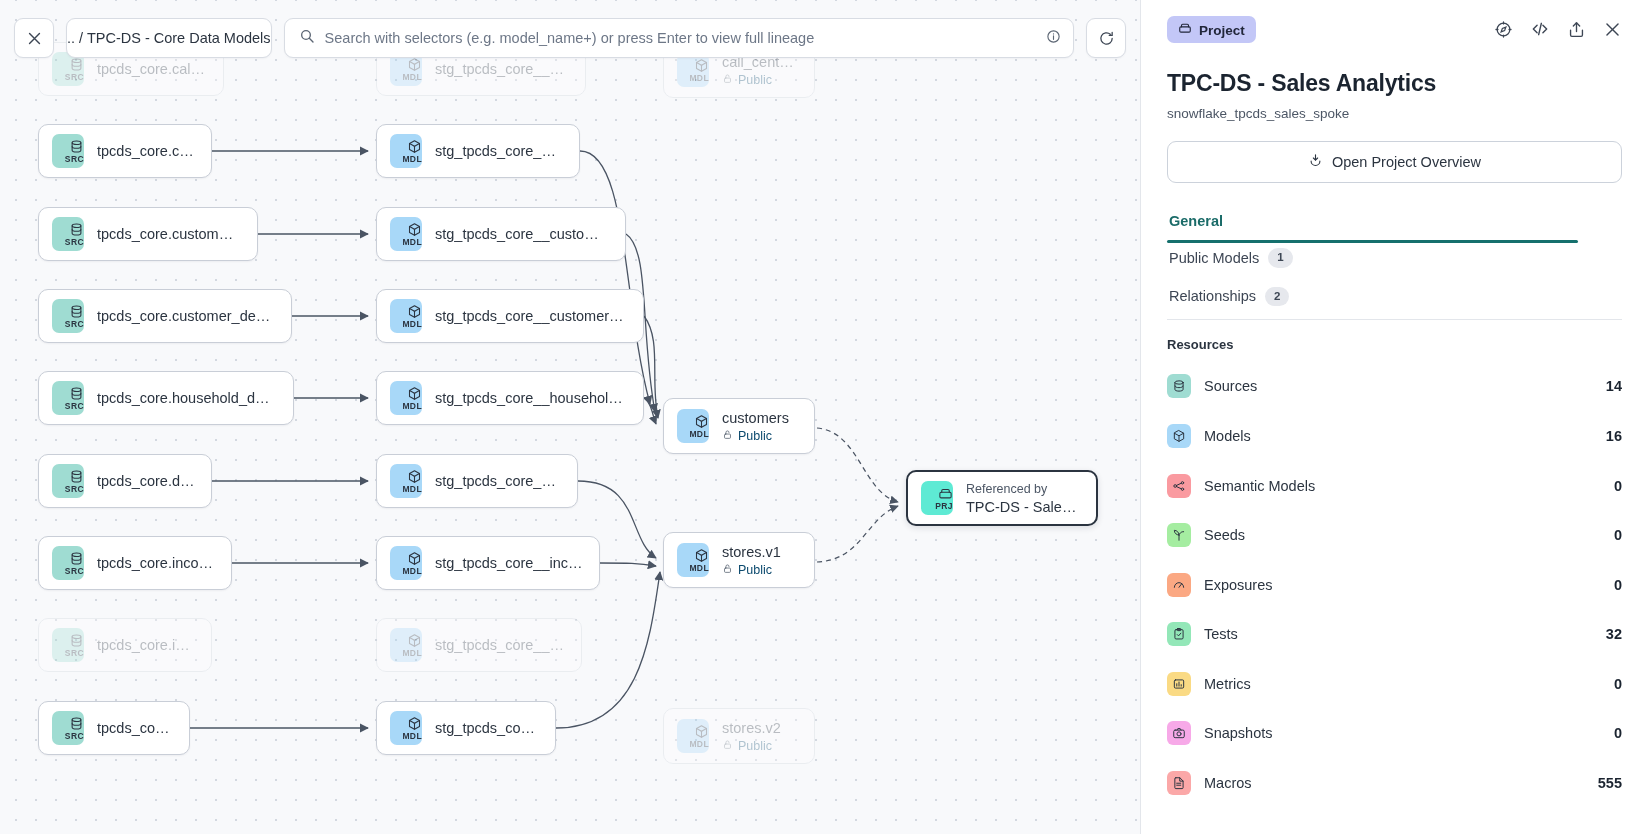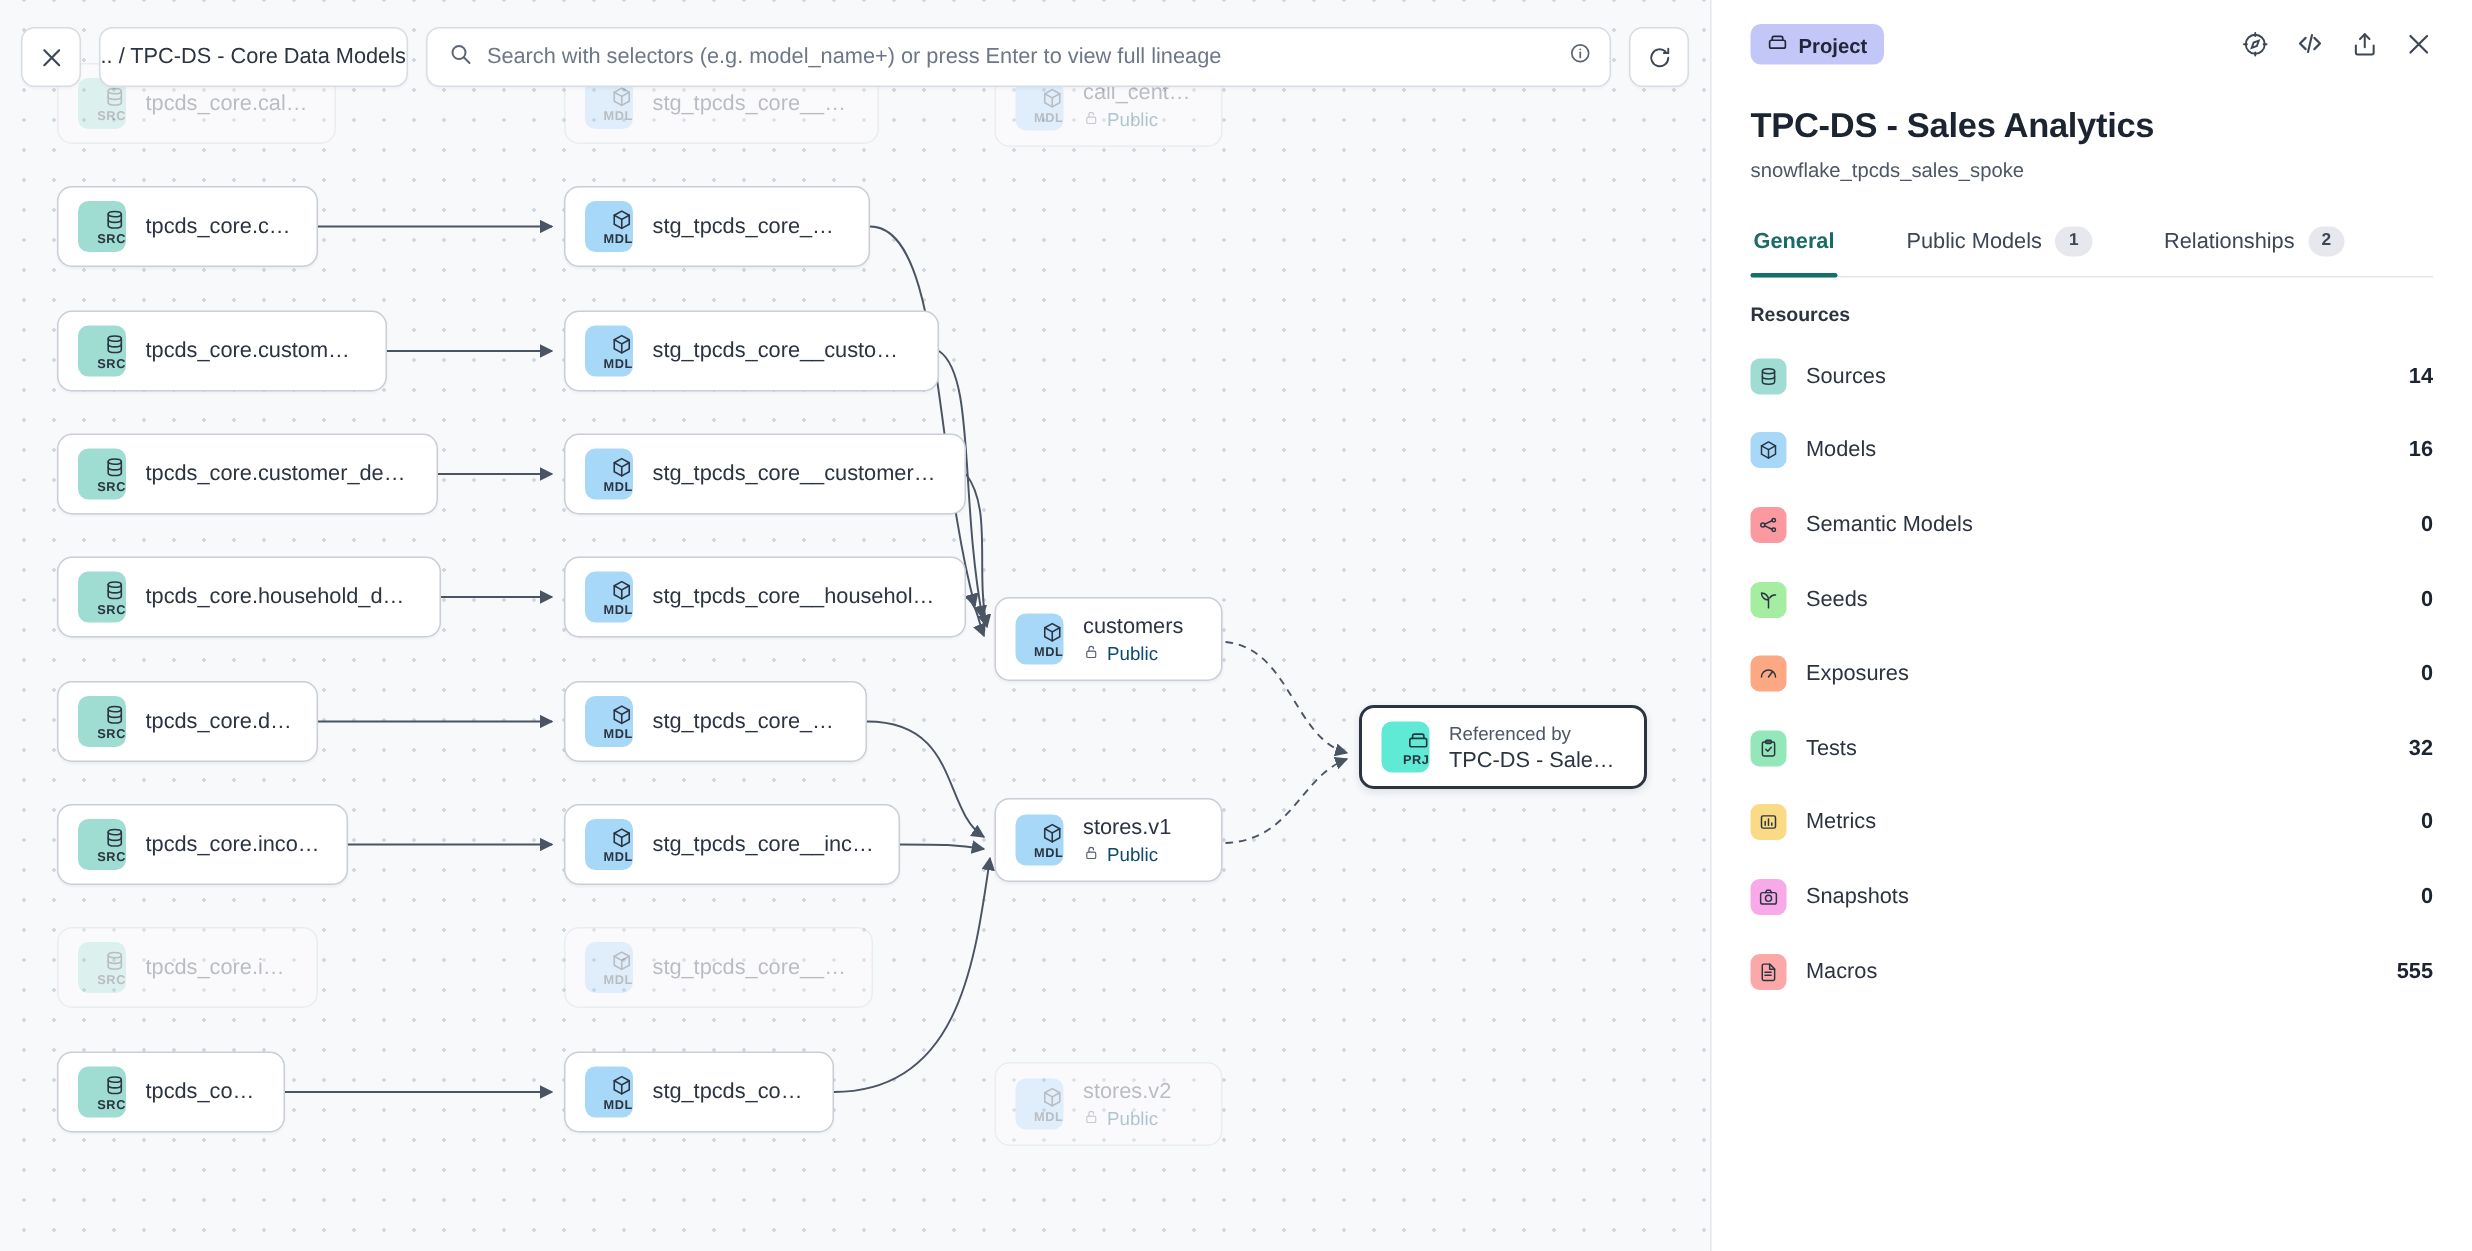--- a/index.html
+++ b/index.html
@@ -103,21 +103,21 @@
   #panel-icons .pi { cursor: pointer; display: flex; }
   #proj-title { margin-top: 26px; font-size: 23px; font-weight: 700; color: #1b2430; letter-spacing: -.2px; }
   #proj-sub { margin-top: 9px; font-size: 13.5px; color: #4c5665; }
   #overview-btn {
     margin-top: 20px; width: 100%; height: 42px;
     background: #fff; border: 1px solid #ccd2db; border-radius: 9px;
     display: flex; align-items: center; justify-content: center; gap: 9px;
     font-size: 14.5px; color: #2b3440; cursor: pointer;
     font-family: "Liberation Sans", sans-serif;
   }
-  #tabs { margin-top: 24px; display: flex; gap: 0; border-bottom: 1px solid #e3e6eb; }
+  #tabs { margin-top: 24px; display: flex; gap: 0; border-bottom: 1px solid #e3e6eb; flex-direction: column; }
   .tab {
     display: flex; align-items: center; gap: 9px;
     padding: 6px 2px 13px 2px; margin-right: 44px;
     font-size: 14.5px; color: #3d4654; cursor: pointer; position: relative;
   }
   .tab.active { color: #1a6b68; font-weight: 700; }
   .tab.active::after {
     content: ""; position: absolute; left: 0; right: 0; bottom: -1px; height: 3px;
     background: #15706d; border-radius: 2px;
   }
@@ -538,20 +538,30 @@
           <svg width="19" height="19" viewBox="0 0 24 24" fill="none" stroke="currentColor" stroke-width="1.8" stroke-linecap="round">
               <path d="M5 5 L19 19 M19 5 L5 19"></path>
             </svg>
         </span>
       </div>
     </div>
 
     <h1 id="proj-title">TPC-DS - Sales Analytics</h1>
     <div id="proj-sub">snowflake_tpcds_sales_spoke</div>
 
+    <button id="overview-btn">
+      <span>
+        <svg width="15" height="15" viewBox="0 0 24 24" fill="none" stroke="#2b3440" stroke-width="1.8" stroke-linecap="round" stroke-linejoin="round">
+            <path d="M12 3 V11"></path>
+            <path d="M8.6 8 L12 11.4 L15.4 8"></path>
+            <path d="M5 13 a7 7 0 0 0 14 0"></path>
+          </svg>
+      </span>
+      <span>Open Project Overview</span>
+    </button>
 
     <div id="tabs">
         <div class="tab active">
           <span>General</span>
         </div>
         <div class="tab">
           <span>Public Models</span>
           <span class="tcount">1</span>
         </div>
         <div class="tab">

